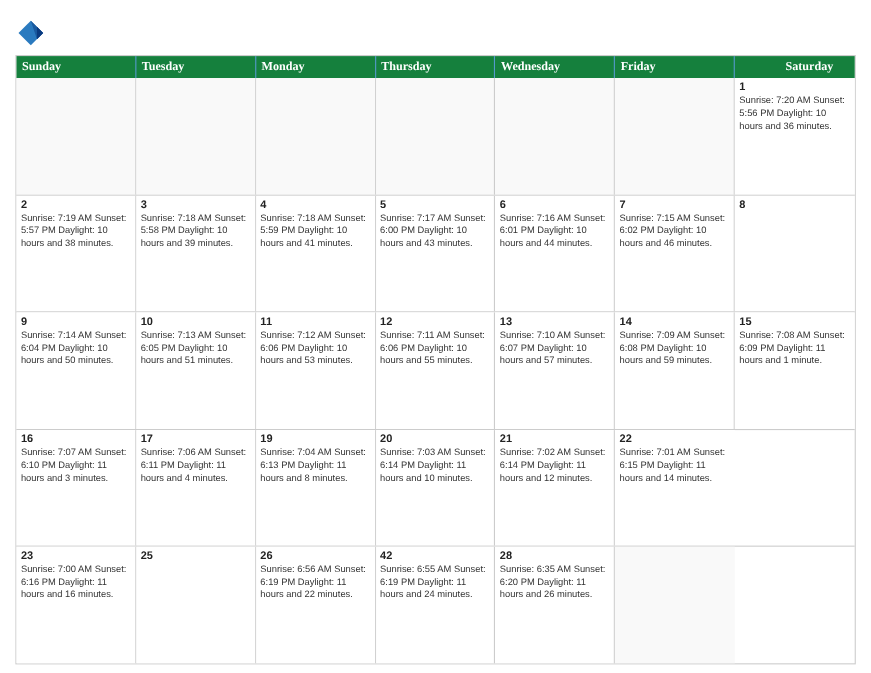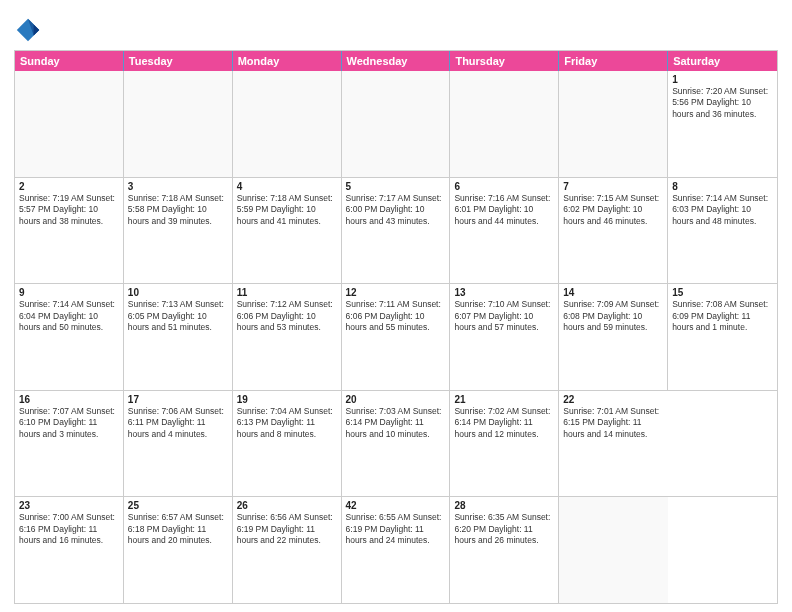--- a/index.html
+++ b/index.html
@@ -58,31 +58,32 @@
     }
     .calendar {
       flex: 1;
       display: flex;
       flex-direction: column;
       border: 1px solid #ccc;
     }
     .cal-header-row {
       display: grid;
       grid-template-columns: repeat(7, 1fr);
-      background: #ec4899;
+      background: #15803d;
+      font-family: Liberation Serif, serif;
     }
     .cal-header-cell {
       color: #fff;
       font-size: 11px;
       font-weight: bold;
       padding: 4px 5px;
       border-right: 1px solid #5599cc;
       text-align: left;
     }
-    .cal-header-cell:last-child { border-right: none; }
+    .cal-header-cell:last-child { border-right: none; margin-left: 41px; }
     .cal-body {
       flex: 1;
       display: flex;
       flex-direction: column;
     }
     .cal-row {
       display: grid;
       grid-template-columns: repeat(7, 1fr);
       flex: 1;
       border-top: 1px solid #ccc;
@@ -132,22 +133,22 @@
       <div class="month-title"></div>
       <div class="location"></div>
     </div>
   </div>
 
   <div class="calendar">
     <div class="cal-header-row">
     <div class="cal-header-cell">Sunday</div>
         <div class="cal-header-cell">Tuesday</div>
         <div class="cal-header-cell">Monday</div>
+        <div class="cal-header-cell">Thursday</div>
         <div class="cal-header-cell">Wednesday</div>
-        <div class="cal-header-cell">Thursday</div>
         <div class="cal-header-cell">Friday</div>
         <div class="cal-header-cell">Saturday</div>
       </div>
     <div class="cal-body">
     <div class="cal-row">
           <div class="cal-cell empty"></div>
           <div class="cal-cell empty"></div>
           <div class="cal-cell empty"></div>
           <div class="cal-cell empty"></div>
           <div class="cal-cell empty"></div>
@@ -198,24 +199,20 @@
           </div>
           <div class="cal-cell">
             <div class="day-num">7</div>
             <div class="day-info">Sunrise: 7:15 AM
 Sunset: 6:02 PM
 Daylight: 10 hours
 and 46 minutes.</div>
           </div>
           <div class="cal-cell">
             <div class="day-num">8</div>
-            <div class="day-info">Sunrise: 7:14 AM
-Sunset: 6:03 PM
-Daylight: 10 hours
-and 48 minutes.</div>
           </div>
         </div>
         <div class="cal-row">
           <div class="cal-cell">
             <div class="day-num">9</div>
             <div class="day-info">Sunrise: 7:14 AM
 Sunset: 6:04 PM
 Daylight: 10 hours
 and 50 minutes.</div>
           </div>
@@ -309,24 +306,20 @@
         <div class="cal-row">
           <div class="cal-cell">
             <div class="day-num">23</div>
             <div class="day-info">Sunrise: 7:00 AM
 Sunset: 6:16 PM
 Daylight: 11 hours
 and 16 minutes.</div>
           </div>
           <div class="cal-cell">
             <div class="day-num">25</div>
-            <div class="day-info">Sunrise: 6:57 AM
-Sunset: 6:18 PM
-Daylight: 11 hours
-and 20 minutes.</div>
           </div>
           <div class="cal-cell">
             <div class="day-num">26</div>
             <div class="day-info">Sunrise: 6:56 AM
 Sunset: 6:19 PM
 Daylight: 11 hours
 and 22 minutes.</div>
           </div>
           <div class="cal-cell">
             <div class="day-num">42</div>

